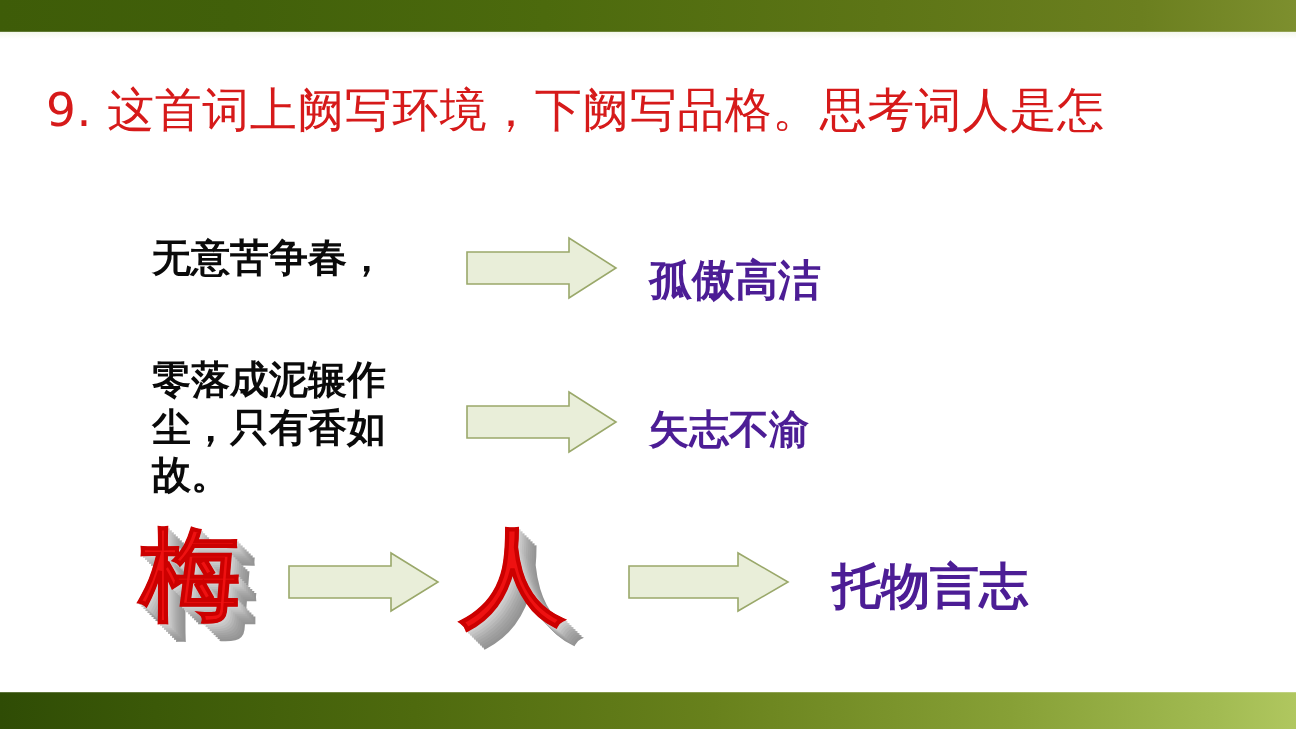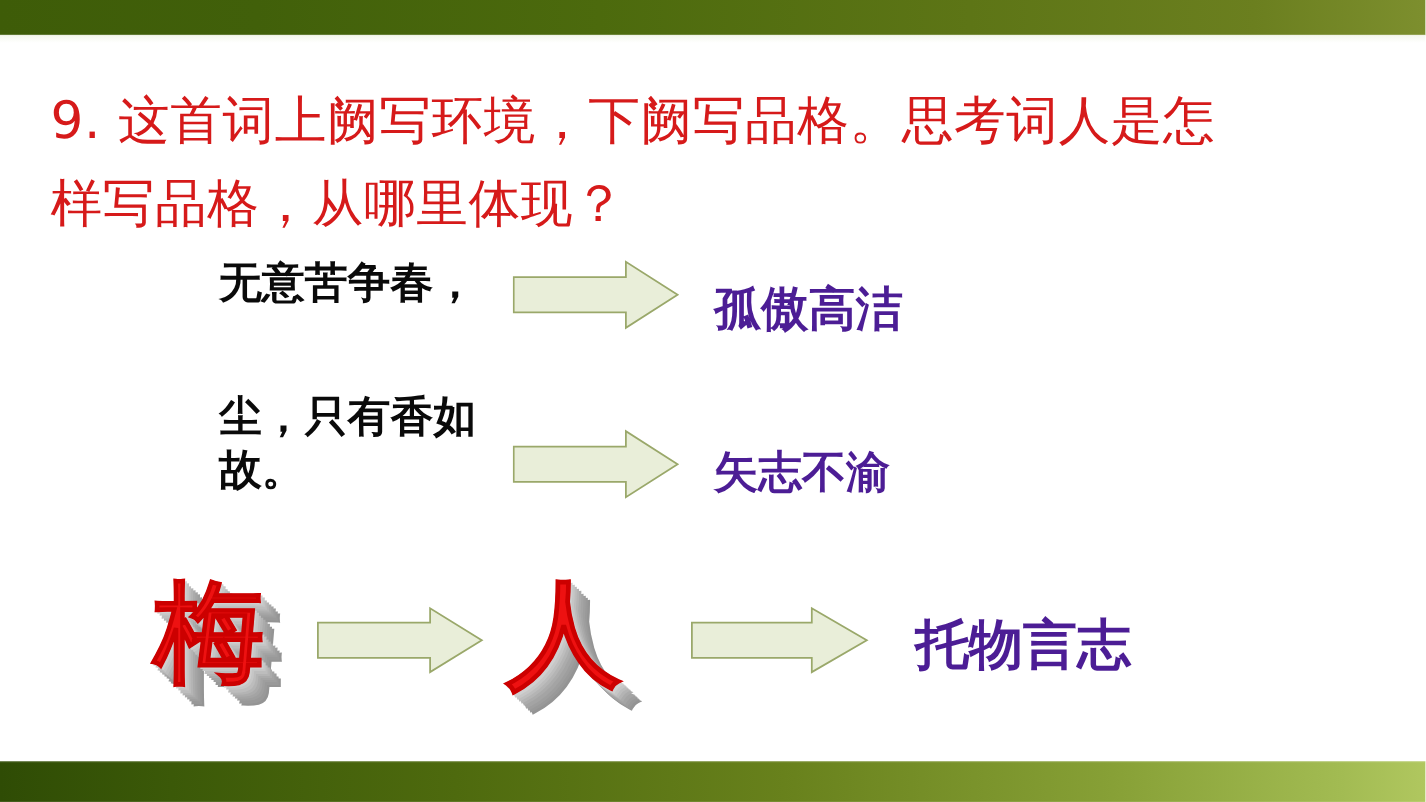--- a/index.html
+++ b/index.html
@@ -61,21 +61,21 @@
   
   .poem {
     position: absolute;
     color: #0a0a0a;
     font-size: 39px;
     line-height: 1.22;
     font-weight: 700;
     letter-spacing: 0px;
     font-family: "DejaVu Sans", "Liberation Sans", sans-serif;
   }
-  .poem .ln { display: block; white-space: pre; margin-left: 47px; }
+  .poem .ln { display: block; white-space: pre; }
   #poem-1 { left: 152px; top: 234px; width: 310px; }
   #poem-2 { left: 152px; top: 356px; width: 312px; }
 
   
   .blue-label {
     position: absolute;
     color: #4c1d95;
     font-weight: 700;
     font-family: "DejaVu Sans", "Liberation Sans", sans-serif;
     white-space: pre;
@@ -122,36 +122,36 @@
 </style>
 </head>
 <body>
 
 <div class="bar-top"></div>
 <div class="bar-top-edge"></div>
 <div class="bar-bottom"></div>
 
 <div class="question">
   <span class="ln">9. 这首词上阙写环境，下阙写品格。思考词人是怎</span>
-  <span class="ln">样写品格，从哪里体现？</span>
 </div>
 
 <div class="poem" id="poem-1">
   <span class="ln">无意苦争春，</span>
 </div>
 
 <div class="arrow" id="arrow-1">
   <svg viewBox="0 0 152 64" width="152" height="64" preserveAspectRatio="none" aria-hidden="true">
     <polygon points="1,16 103,16 103,2 150,32 103,62 103,48 1,48" fill="#e9eed9" stroke="#9aa86a" stroke-width="1.6" stroke-linejoin="miter"></polygon>
   </svg>
 </div>
 
 <div class="blue-label" id="blue-1">孤傲高洁</div>
 
 <div class="poem" id="poem-2">
+  <span class="ln">零落成泥辗作</span>
   <span class="ln">尘，只有香如</span>
   <span class="ln">故。</span>
 </div>
 
 <div class="arrow" id="arrow-2">
   <svg viewBox="0 0 152 64" width="152" height="64" preserveAspectRatio="none" aria-hidden="true">
     <polygon points="1,16 103,16 103,2 150,32 103,62 103,48 1,48" fill="#e9eed9" stroke="#9aa86a" stroke-width="1.6" stroke-linejoin="miter"></polygon>
   </svg>
 </div>
 

